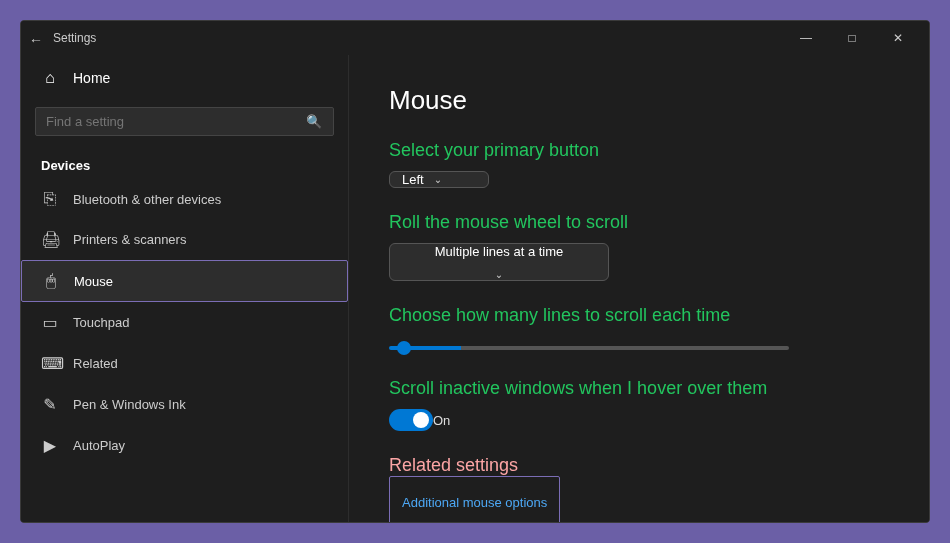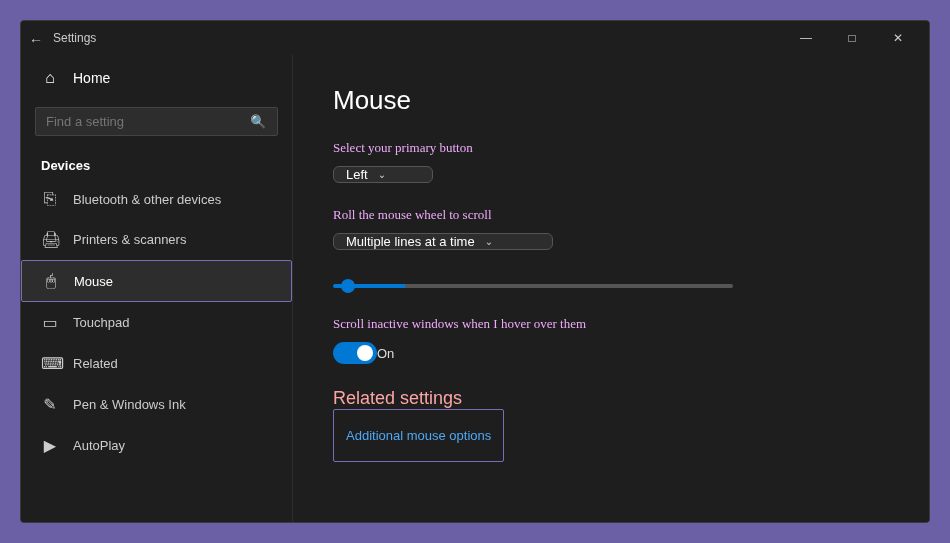--- a/index.html
+++ b/index.html
@@ -73,21 +73,21 @@
 
     
     .main-content {
       display: flex;
       flex: 1;
       overflow: hidden;
     }
 
     
     .sidebar {
-      width: 272px;
+      width: 328px;
       background: #1e1e1e;
       display: flex;
       flex-direction: column;
       padding: 0;
       flex-shrink: 0;
       border-right: 1px solid #2d2d2d;
     }
 
     .sidebar-home {
       display: flex;
@@ -166,24 +166,23 @@
     }
 
     .page-title {
       font-size: 26px;
       font-weight: 300;
       color: #fff;
       margin-bottom: 24px;
     }
 
     .setting-label {
-      font-size: 13px;
-      color: #f0abfc;
+      font-size: 18px;
+      color: #22c55e;
       margin-bottom: 10px;
-      font-family: Liberation Serif, serif;
     }
 
     .dropdown-btn {
       background: #2d2d2d;
       border: 1px solid #555;
       color: #fff;
       font-size: 13px;
       padding: 0 12px;
       border-radius: 6px;
       cursor: pointer;
@@ -198,20 +197,21 @@
       font-size: 10px;
       color: #ccc;
     }
 
     .setting-block {
       margin-bottom: 24px;
     }
 
     .scroll-dropdown {
       min-width: 220px;
+      flex-direction: column;
     }
 
     
     .slider-container {
       margin-top: 4px;
     }
 
     .slider {
       -webkit-appearance: none;
       appearance: none;
@@ -379,20 +379,21 @@
 
       <div class="setting-block">
         <div class="setting-label">Roll the mouse wheel to scroll</div>
         <button class="dropdown-btn scroll-dropdown">
           <span>Multiple lines at a time</span>
           <span class="chevron">⌄</span>
         </button>
       </div>
 
       <div class="setting-block">
+        <div class="setting-label">Choose how many lines to scroll each time</div>
         <div class="slider-container">
           <input class="slider" type="range" min="1" max="100" value="3" style="">
         </div>
       </div>
 
       <div class="setting-block">
         <div class="setting-label">Scroll inactive windows when I hover over them</div>
         <div class="toggle-row">
           <label class="toggle">
             <input type="checkbox" checked="" style="">

